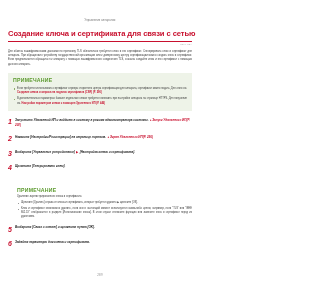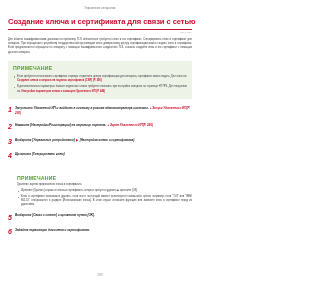--- a/index.html
+++ b/index.html
@@ -12,21 +12,21 @@
     height: 283px;
     overflow: hidden;
     font-family: "Liberation Sans", "DejaVu Sans", sans-serif;
     color: #1a1a1a;
     position: relative;
   }
   .page {
     width: 200px;
     height: 283px;
     box-sizing: border-box;
-    padding: 0 8px;
+    padding: 12px 8px;
     position: relative;
     background: #ffffff;
   }
 
   
   .running-header {
     text-align: center;
     font-size: 2.6px;
     line-height: 1.2;
     color: #6e6e6e;

